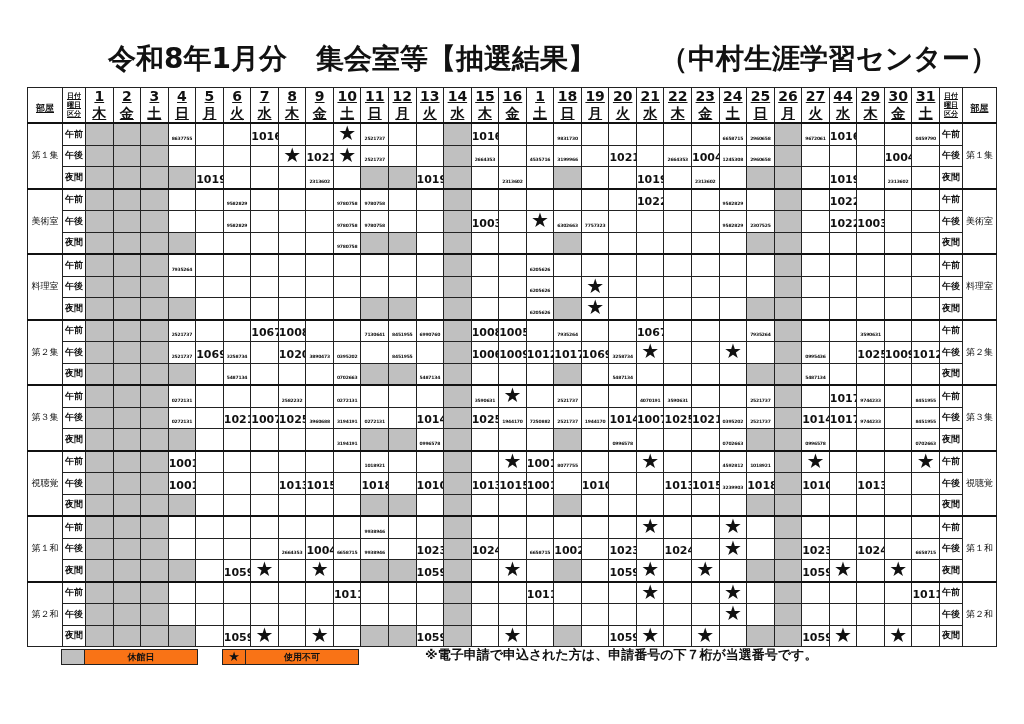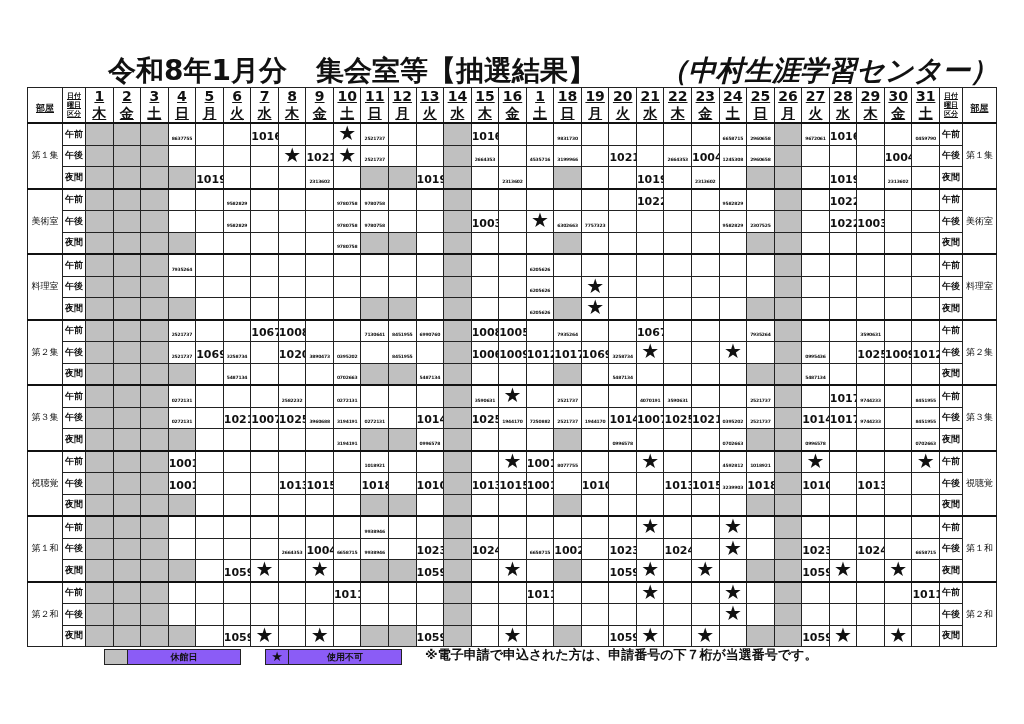--- a/index.html
+++ b/index.html
@@ -1,36 +1,36 @@
 <!DOCTYPE html>
 <html><head>
 <meta charset="utf-8">
 <style>
   html,body{margin:0;padding:0;background:#fff;}
   body{width:1024px;height:724px;position:relative;overflow:hidden;font-family:"DejaVu Sans","Liberation Sans",sans-serif;color:#111;}
-  .title{position:absolute;top:52px;left:0;width:1024px;height:36px;}
+  .title{position:absolute;top:40px;left:0;width:1024px;height:36px;}
   .title span{position:absolute;top:0;font-weight:bold;font-size:28px;letter-spacing:0px;white-space:nowrap;}
   .t1{left:108px;}
   .t2{left:316px;}
-  .t3{left:660px;font-style:italic;}
+  .t3{left:660px;}
   table.grid{position:absolute;left:27px;top:87px;border-collapse:collapse;table-layout:fixed;width:969px;}
   table.grid td{border:1px solid #222;padding:0;text-align:center;vertical-align:middle;height:20.5px;overflow:hidden;white-space:nowrap;}
   table.grid td.g{background:#c0c0c0;}
   .hdr td{height:40px;text-decoration:underline;}
   .hdr .day{font-weight:bold;font-size:14px;line-height:17px;}
   .hdr .dow{font-weight:bold;font-size:14px;line-height:17px;}
   .small{font-size:7px;font-weight:bold;line-height:9px;}
   .lbl{font-size:9px;font-weight:bold;}
   .room{font-size:9px;font-weight:normal;}
   .num{font-size:11px;font-weight:bold;}
   .tiny{font-size:4.5px;font-weight:bold;letter-spacing:-0.2px;}
   .star{font-size:20px;line-height:18px;}
   tr.grp-top td{border-top:2px solid #111;}
   .legend{position:absolute;top:649px;height:16px;}
-  .leg-box{position:absolute;top:0;height:14px;border:1px solid #222;background:#8b5cf6;margin-left:43px;}
+  .leg-box{position:absolute;top:0;height:14px;border:1px solid #222;background:#f97316;}
   .leg-sw{position:absolute;left:0;top:0;width:22px;height:14px;background:#c0c0c0;border-right:1px solid #222;}
   .leg-star{position:absolute;left:0;top:0;width:22px;height:14px;border-right:1px solid #222;text-align:center;font-size:13px;line-height:14px;}
   .leg-text{position:absolute;left:23px;right:0;top:0;text-align:center;font-size:9px;font-weight:bold;line-height:14px;}
   .note{position:absolute;left:425px;top:646px;font-size:13px;font-weight:bold;white-space:nowrap;}
 </style>
 </head>
 <body>
 
 <div class="title">
   <span class="t1">令和8年1月分</span>
@@ -157,21 +157,21 @@
         </td>
         <td>
           <div class="day">26</div>
           <div class="dow">月</div>
         </td>
         <td>
           <div class="day">27</div>
           <div class="dow">火</div>
         </td>
         <td>
-          <div class="day">28</div>
+          <div class="day">44</div>
           <div class="dow">水</div>
         </td>
         <td>
           <div class="day">29</div>
           <div class="dow">木</div>
         </td>
         <td>
           <div class="day">30</div>
           <div class="dow">金</div>
         </td>

